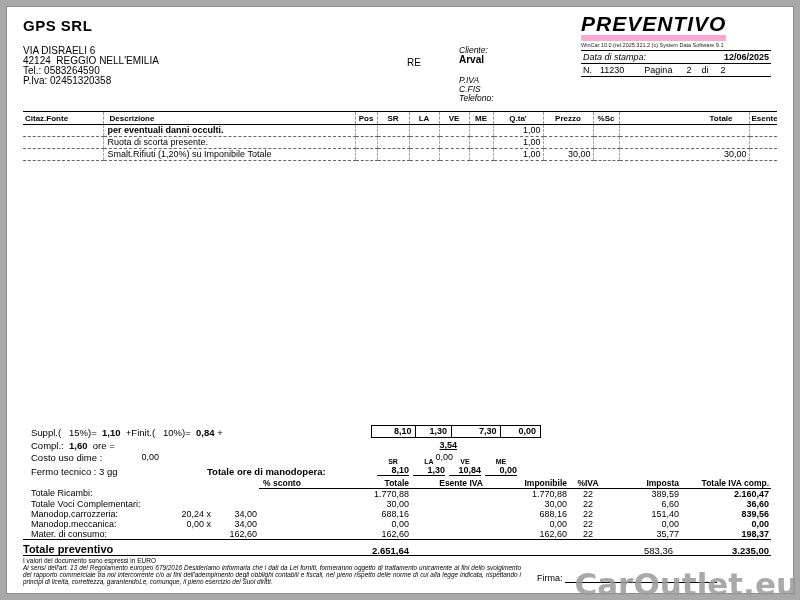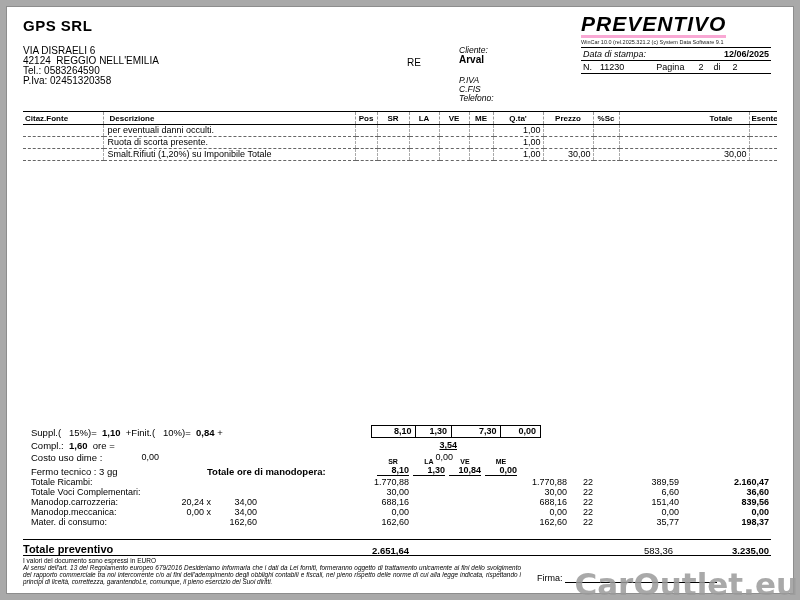--- a/index.html
+++ b/index.html
@@ -50,30 +50,30 @@
   <div class="abs" style="left:16px;top:68px;font-size:10px;">P.Iva: 02451320358</div>
   <div class="abs" style="left:400px;top:50px;font-size:10px;">RE</div>
 
   <div class="abs i" style="left:452px;top:38px;font-size:8.5px;">Cliente:</div>
   <div class="abs b" style="left:452px;top:47px;font-size:10px;">Arval</div>
   <div class="abs i" style="left:452px;top:68px;font-size:8.5px;">P.IVA</div>
   <div class="abs i" style="left:452px;top:77px;font-size:8.5px;">C.FIS</div>
   <div class="abs i" style="left:452px;top:86px;font-size:8.5px;">Telefono:</div>
 
   <div class="abs" style="left:574px;top:6px;width:190px;">
-    <div class="b i" style="font-size:21px;line-height:22px;letter-spacing:1px;display:inline-block;border-bottom:3px solid #f9a8d4;">PREVENTIVO</div>
+    <div class="b i" style="font-size:21px;line-height:22px;letter-spacing:1px;display:inline-block;border-bottom:6px solid #f9a8d4;">PREVENTIVO</div>
     <div style="font-size:5.5px;color:#222;margin:1px 0 2px 0;white-space:nowrap;overflow:hidden;">WinCar 10.0 (rel.2025.321.2 (c) System Data Software 9.1</div>
     <div style="display:flex;justify-content:space-between;font-size:9px;border-top:1px solid #000;padding:1px 2px;gap:38px;">
       <span class="i">Data di stampa:</span>
       <span class="b">12/06/2025</span>
     </div>
     <div style="display:flex;font-size:9px;border-top:1px solid #000;border-bottom:1px solid #000;padding:1px 2px;">
       <span>N.</span>
       <span style="margin-left:8px;">11230</span>
-      <span style="margin-left:32px;">Pagina</span>
+      <span style="margin-left:20px;">Pagina</span>
       <span style="margin-left:14px;">2</span>
       <span style="margin-left:10px;">di</span>
       <span style="margin-left:12px;">2</span>
     </div>
   </div>
 
   <table class="items">
     <colgroup>
       <col style="width:80px">
         <col style="width:252px">
@@ -98,21 +98,21 @@
       <th class="tc">VE</th>
       <th class="tc">ME</th>
       <th class="tc">Q.ta'</th>
       <th class="tc">Prezzo</th>
       <th class="tc">%Sc</th>
       <th class="tr" style="padding-right:16px;">Totale</th>
       <th class="tc">Esente</th>
     </tr>
     <tr>
       <td></td>
-      <td class="tl" style="padding-left:4px;">per eventuali danni occulti.</td>
+      <td class="tl" style="padding-left:4px;font-weight:bold;">per eventuali danni occulti.</td>
       <td></td>
           <td></td>
           <td></td>
           <td></td>
           <td></td>
       <td class="tr">1,00</td>
       <td class="tr"></td>
       <td></td>
       <td class="tr"></td>
       <td></td>
@@ -196,20 +196,32 @@
         <col style="width:46px">
         <col style="width:46px">
       <col style="width:106px">
         <col style="width:74px">
         <col style="width:84px">
         <col style="width:38px">
       <col style="width:74px">
         <col style="width:90px">
     </colgroup>
     <tbody>
+        <tr>
+      <th></th>
+          <th></th>
+          <th></th>
+      <th class="u tc">% sconto</th>
+      <th class="u tr">Totale</th>
+      <th class="u tr">Esente IVA</th>
+      <th class="u tr">Imponibile</th>
+      <th class="u tc">%IVA</th>
+      <th class="u tr">Imposta</th>
+      <th class="u tr">Totale IVA comp.</th>
+    </tr>
     <tr>
       <td class="tl" style="padding-left:8px;">Totale Ricambi:</td>
       <td class="tr"></td>
       <td class="tr"></td>
       <td></td>
       <td class="tr">1.770,88</td>
       <td></td>
       <td class="tr">1.770,88</td>
       <td class="tc">22</td>
       <td class="tr">389,59</td>

